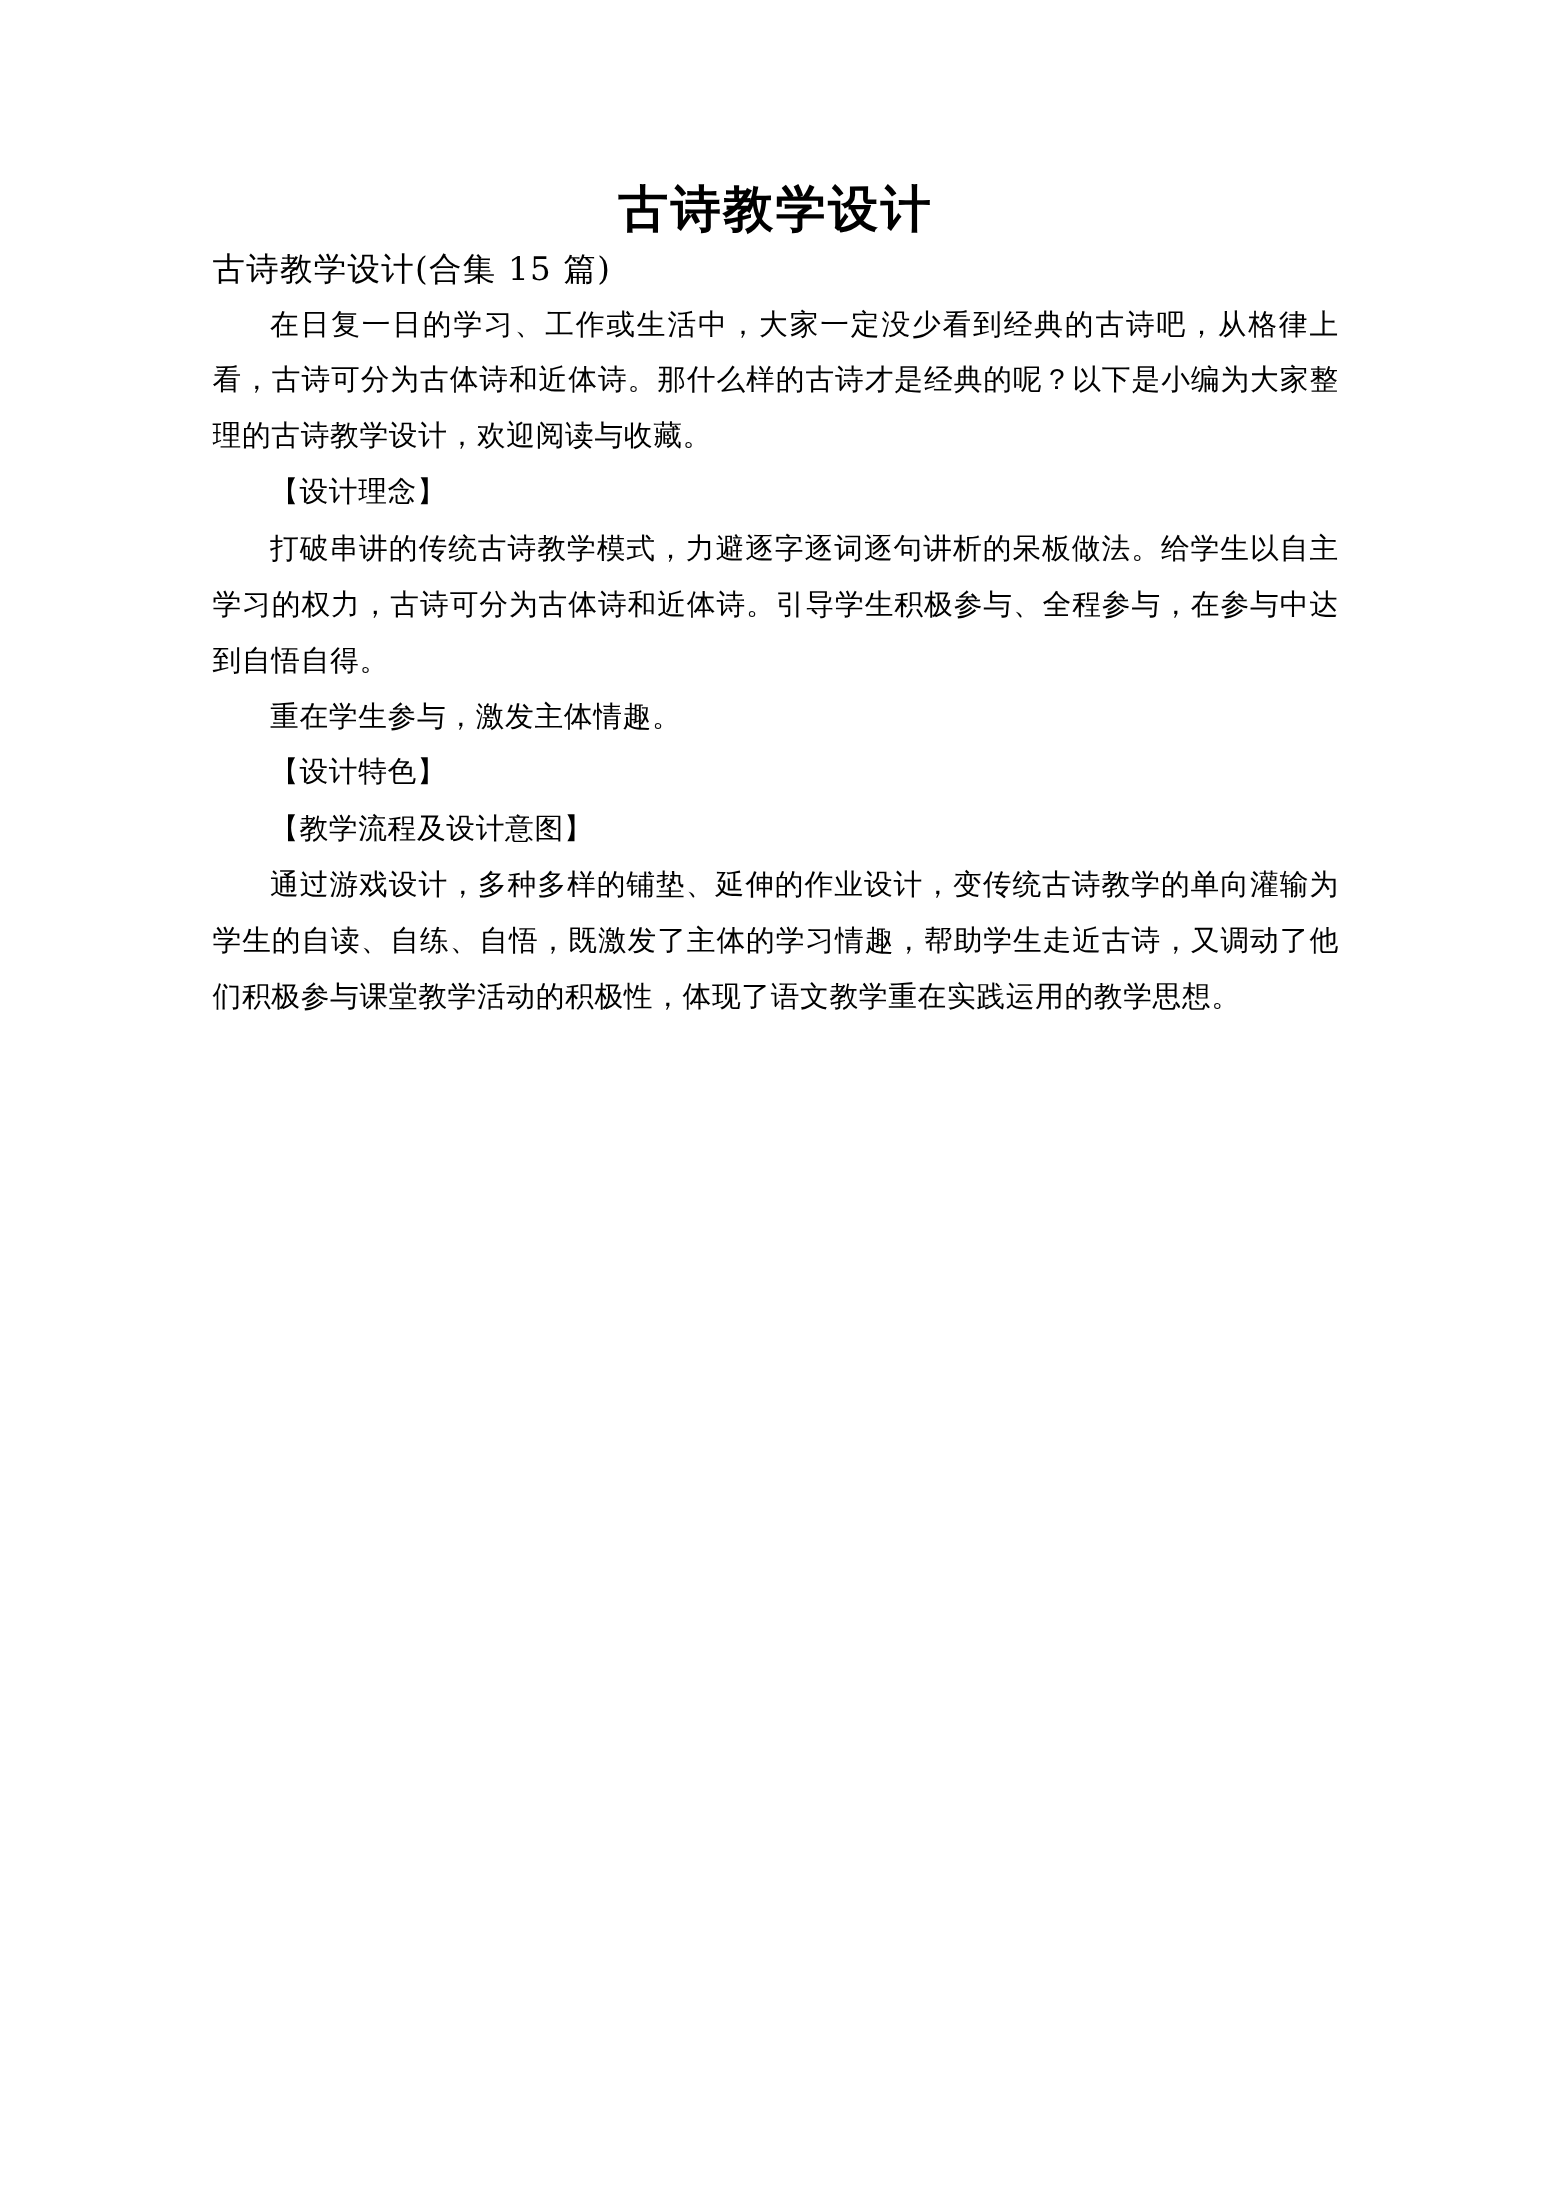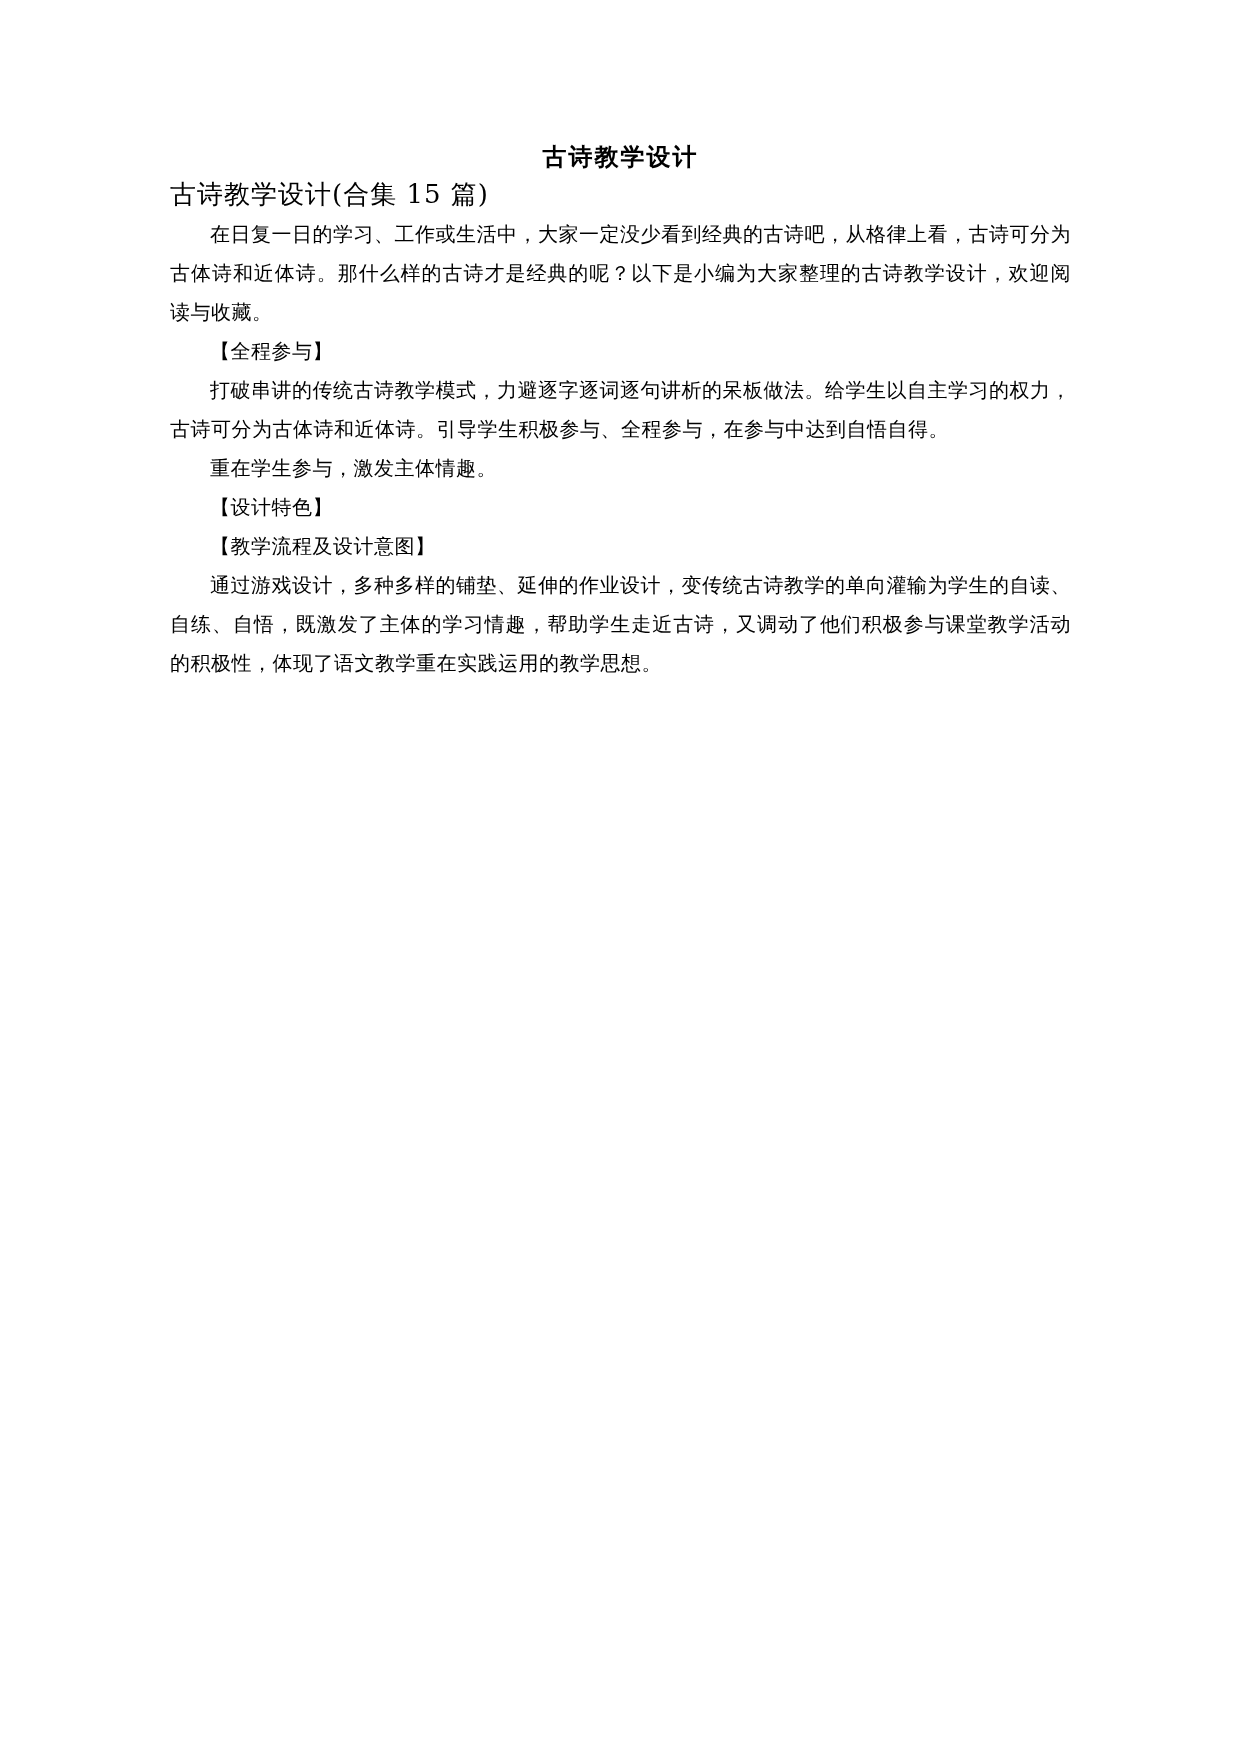--- a/index.html
+++ b/index.html
@@ -16,33 +16,33 @@
   }
   .page {
     box-sizing: border-box;
     width: 1241px;
     height: 1754px;
     padding: 120px 170px 80px 170px;
     position: relative;
   }
   .doc-title {
     text-align: center;
-    font-size: 24px;
+    font-size: 40px;
     font-weight: bold;
     letter-spacing: 2px;
     margin: 20px 0 0 0;
     line-height: 1.4;
   }
   .subtitle {
     font-size: 26px;
     line-height: 1.6;
     letter-spacing: 1px;
   }
   p.body-para {
-    font-size: 20px;
+    font-size: 23px;
     line-height: 1.95;
     margin: 0;
     text-align: justify;
     text-justify: inter-ideograph;
     letter-spacing: 0.5px;
   }
   .gap-large {
     margin-top: 58px;
   }
   .gap-section {
@@ -60,21 +60,21 @@
 
 <div class="page">
 
   <h1 class="doc-title">古诗教学设计</h1>
 
   <div class="subtitle">古诗教学设计(合集 15 篇)</div>
 
   <p class="body-para indent gap-large">在日复一日的学习、工作或生活中，大家一定没少看到经典的古诗吧，从格律上看，古诗可分为古体诗和近体诗。那什么样的古诗才是经典的呢？以下是小编为大家整理的古诗教学设计，欢迎阅读与收藏。</p>
 
 
-  <p class="body-para indent">【全程参与】</p>
+  <p class="body-para indent">【设计理念】</p>
 
   <p class="body-para indent">打破串讲的传统古诗教学模式，力避逐字逐词逐句讲析的呆板做法。给学生以自主学习的权力，古诗可分为古体诗和近体诗。引导学生积极参与、全程参与，在参与中达到自悟自得。</p>
 
   <p class="body-para indent">重在学生参与，激发主体情趣。</p>
 
   <p class="body-para indent">【设计特色】</p>
 
   <p class="body-para indent">【教学流程及设计意图】</p>
 
   <p class="body-para indent">通过游戏设计，多种多样的铺垫、延伸的作业设计，变传统古诗教学的单向灌输为学生的自读、自练、自悟，既激发了主体的学习情趣，帮助学生走近古诗，又调动了他们积极参与课堂教学活动的积极性，体现了语文教学重在实践运用的教学思想。</p>

